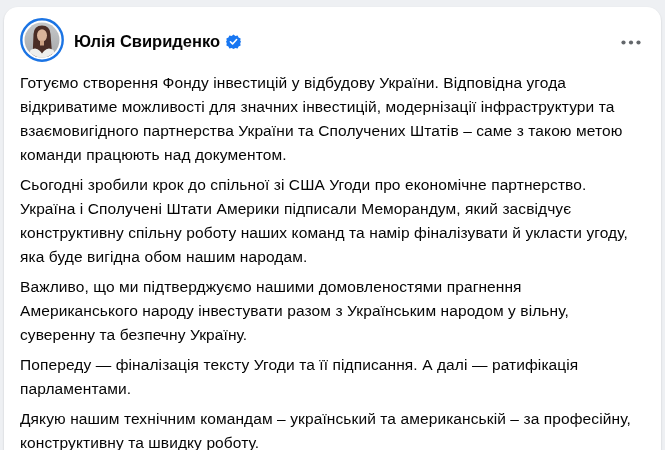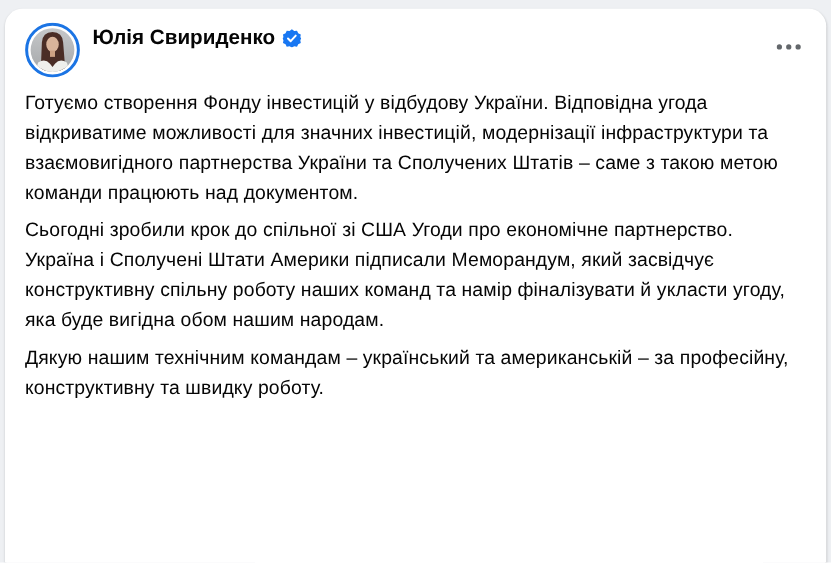--- a/index.html
+++ b/index.html
@@ -18,21 +18,21 @@
     box-sizing: border-box;
     margin: 7px 4px 0 4px;
     min-height: 470px;
     background: #ffffff;
     border-radius: 14px;
     box-shadow: 0 1px 2px rgba(0,0,0,0.18);
     padding: 6px 18px 16px 16px;
   }
   .post-header {
     display: flex;
-    align-items: flex-start;
+    align-items: center;
     padding-top: 5px;
   }
   .avatar-btn {
     flex: 0 0 44px;
     width: 44px;
     height: 44px;
     padding: 0;
     border: none;
     background: none;
     cursor: pointer;
@@ -153,16 +153,18 @@
         <circle cx="10" cy="2.5" r="2.1" fill="#63676b"></circle>
         <circle cx="17.5" cy="2.5" r="2.1" fill="#63676b"></circle>
       </svg>
     </button>
 
   </header>
 
   <div class="post-body">
     <p>Готуємо створення Фонду інвестицій у відбудову України. Відповідна угода відкриватиме можливості для значних інвестицій, модернізації інфраструктури та взаємовигідного партнерства України та Сполучених Штатів – саме з такою метою команди працюють над документом.</p>
     <p>Сьогодні зробили крок до спільної зі США Угоди про економічне партнерство. Україна і Сполучені Штати Америки підписали Меморандум, який засвідчує конструктивну спільну роботу наших команд та намір фіналізувати й укласти угоду, яка буде вигідна обом нашим народам.</p>
+    <p>Важливо, що ми підтверджуємо нашими домовленостями прагнення Американського народу інвестувати разом з Українським народом у вільну, суверенну та безпечну Україну.</p>
+    <p>Попереду — фіналізація тексту Угоди та її підписання. А далі — ратифікація парламентами.</p>
     <p>Дякую нашим технічним командам – український та американській – за професійну, конструктивну та швидку роботу.</p>
   </div>
 
 </article>
 
 </body></html>

